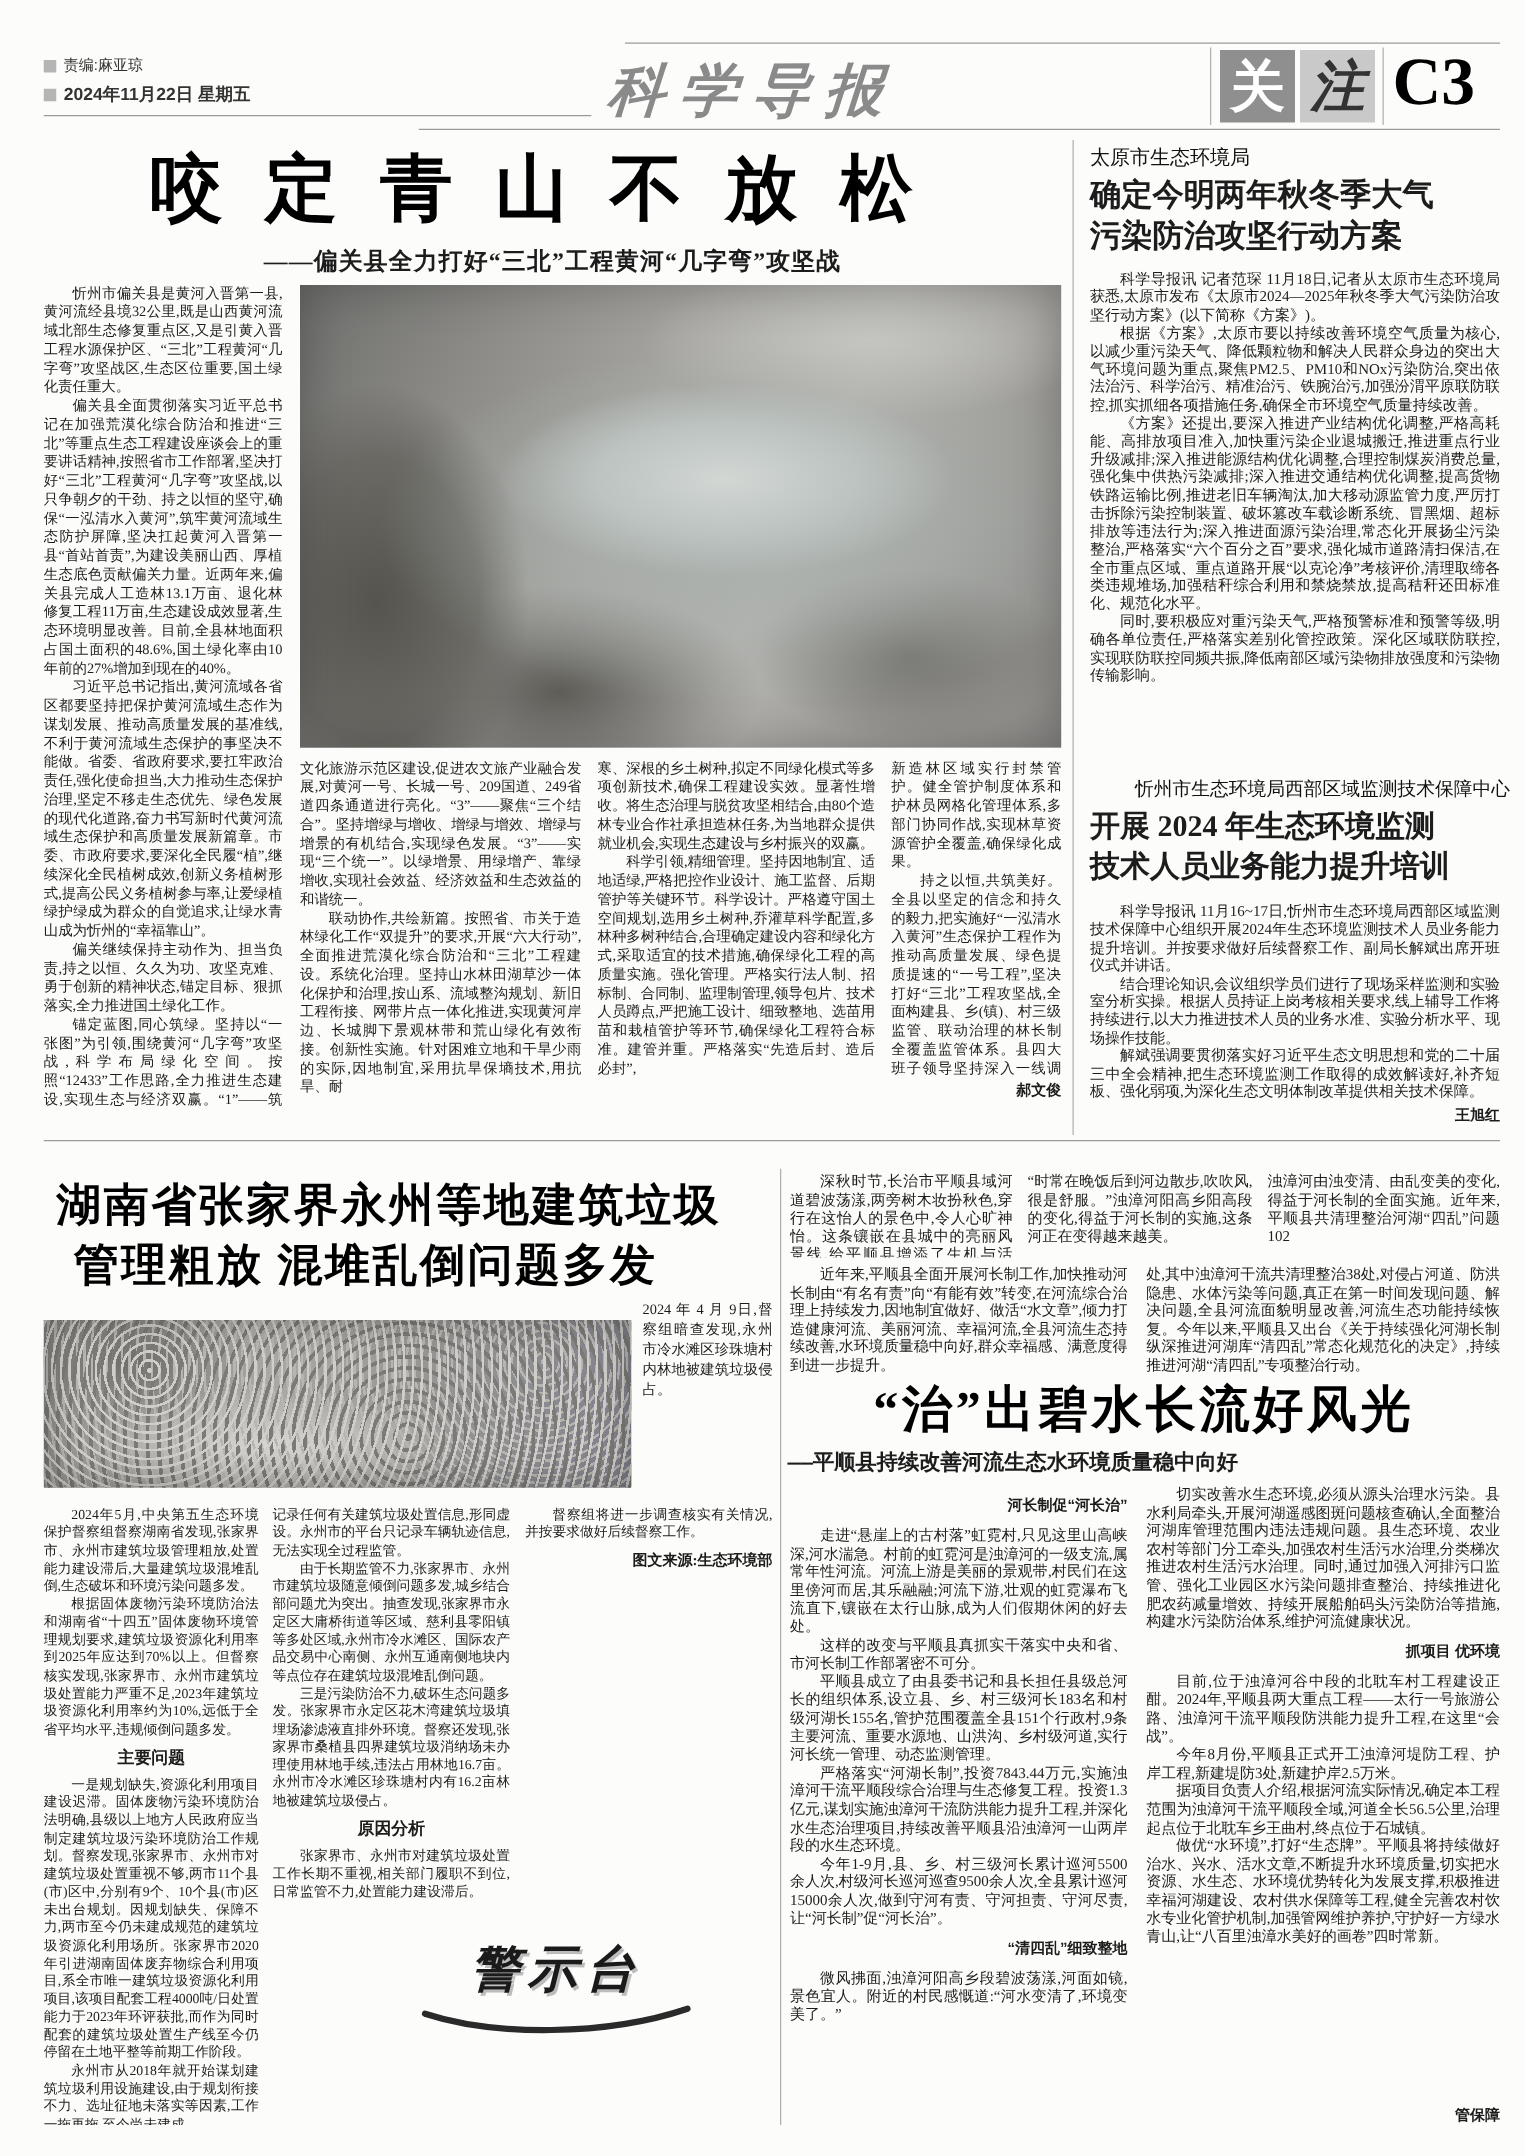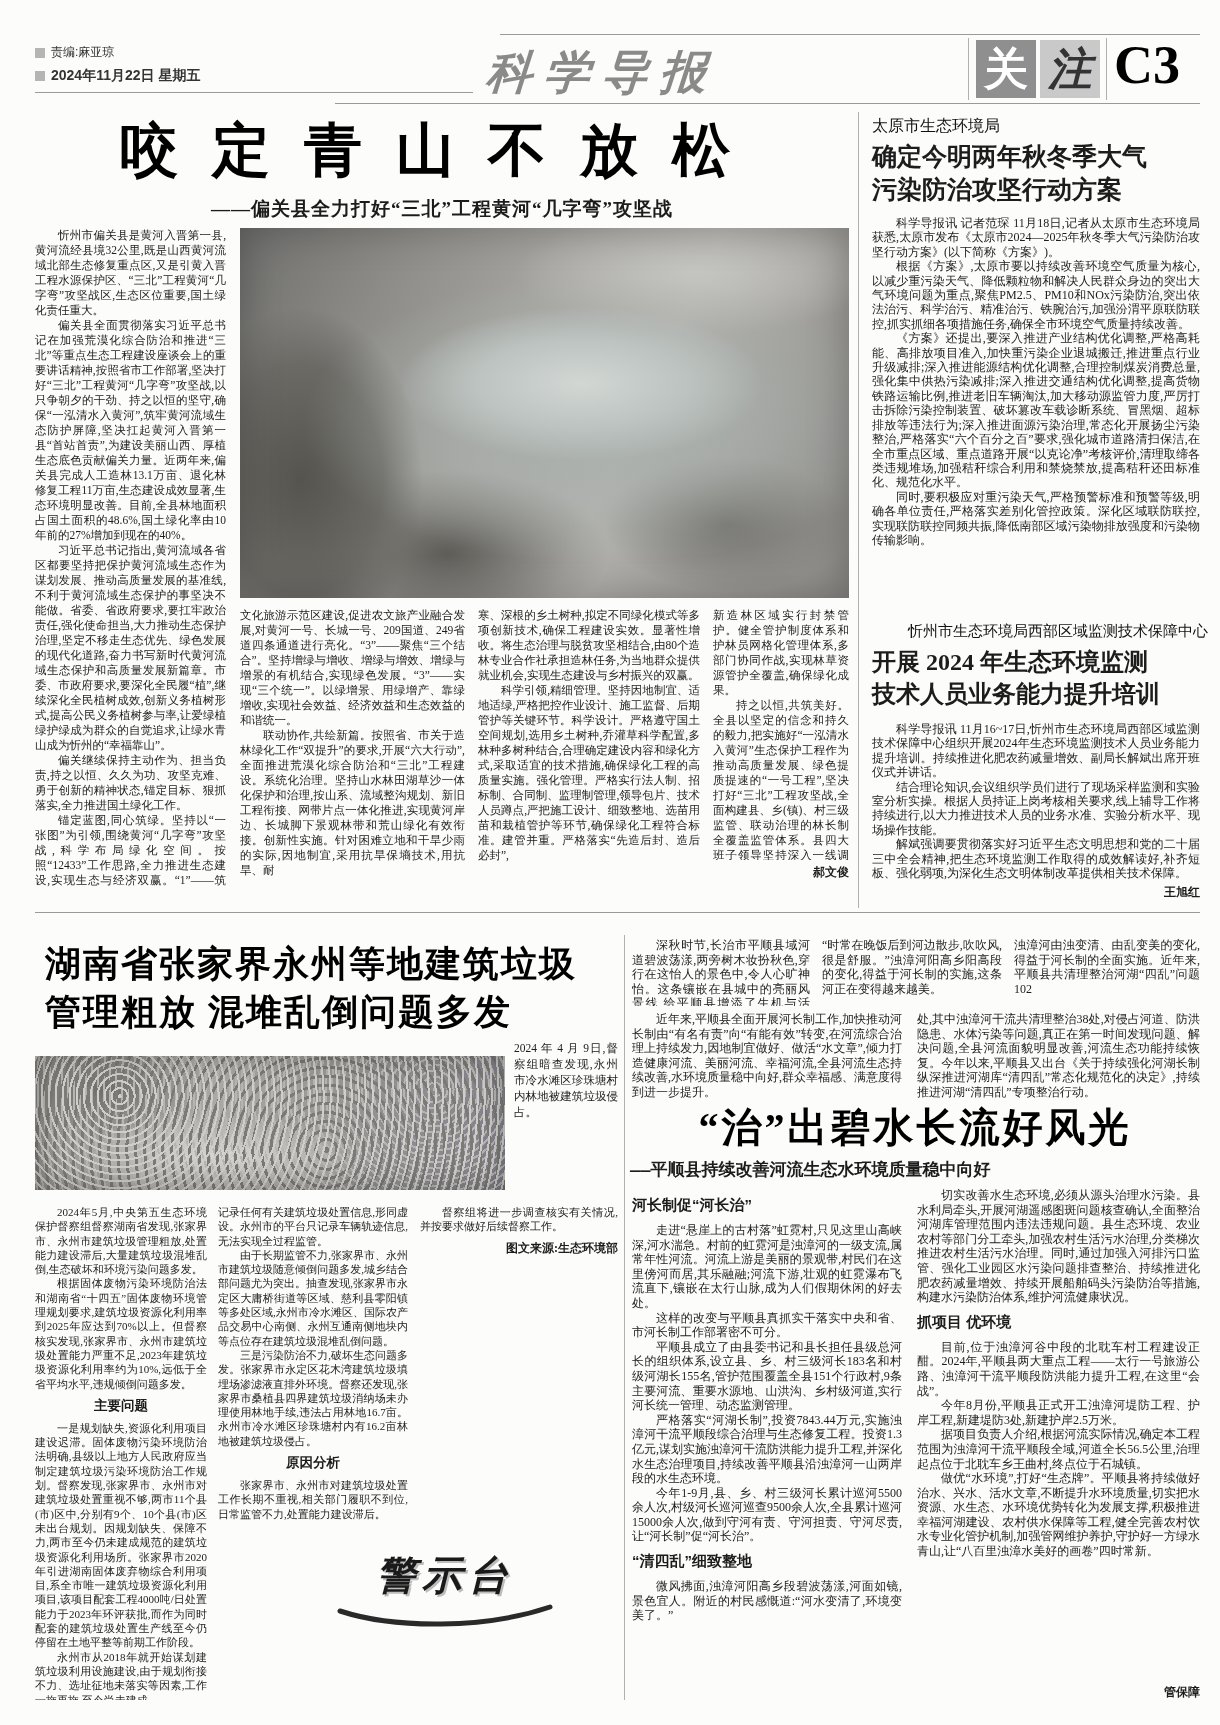--- a/index.html
+++ b/index.html
@@ -50,21 +50,21 @@
     linear-gradient(100deg,#8e8d89 0%,#b0afab 30%,#999894 60%,#82818d 100%,#7f7e7a 100%);
     box-shadow:inset 0 0 30px rgba(0,0,0,.3);}
   .caption{font-size:11.5px;line-height:16px;text-align:justify;}
   .subhead{font-weight:bold;text-align:center;font-size:13.5px;font-family:"Liberation Sans",sans-serif;margin:6px 0;}
   .source-line{font-weight:bold;text-align:right;font-size:12px;}
   .smallcol{font-size:11px;line-height:14.3px;}
   
   .rv-title{font-size:40px;font-weight:900;letter-spacing:3px;text-align:center;color:#000;}
   .rv-sub{font-size:17px;font-weight:bold;text-align:left;font-family:Liberation Mono, monospace;}
   .rvcol{font-size:12px;line-height:14.6px;}
-  .rv-subhead{font-weight:bold;text-align:left;font-size:15px;font-family:"Liberation Sans",sans-serif;margin:8px 0;}
+  .rv-subhead{font-weight:bold;text-align:right;font-size:12px;font-family:"Liberation Sans",sans-serif;margin:8px 0;}
   
   .warn-text{font-size:40px;font-weight:900;font-style:italic;letter-spacing:6px;color:#1a1a1a;text-shadow:2px 2px 0 #bdbdbd;}
 </style>
 </head>
 <body>
 
 <div class="abs" style="left:35px;top:44px;width:440px;">
   <div class="ed-row">
     <span class="sq"></span>
     <span>责编:麻亚琼</span>
@@ -123,28 +123,28 @@
     <p>《方案》还提出,要深入推进产业结构优化调整,严格高耗能、高排放项目准入,加快重污染企业退城搬迁,推进重点行业升级减排;深入推进能源结构优化调整,合理控制煤炭消费总量,强化集中供热污染减排;深入推进交通结构优化调整,提高货物铁路运输比例,推进老旧车辆淘汰,加大移动源监管力度,严厉打击拆除污染控制装置、破坏篡改车载诊断系统、冒黑烟、超标排放等违法行为;深入推进面源污染治理,常态化开展扬尘污染整治,严格落实“六个百分之百”要求,强化城市道路清扫保洁,在全市重点区域、重点道路开展“以克论净”考核评价,清理取缔各类违规堆场,加强秸秆综合利用和禁烧禁放,提高秸秆还田标准化、规范化水平。</p>
     <p>同时,要积极应对重污染天气,严格预警标准和预警等级,明确各单位责任,严格落实差别化管控政策。深化区域联防联控,实现联防联控同频共振,降低南部区域污染物排放强度和污染物传输影响。</p>
   </div>
 
 <div class="abs kicker" style="left:872px;top:622px;font-size:15px;margin-left:36px;">忻州市生态环境局西部区域监测技术保障中心</div>
 <div class="abs sb-title2" style="left:872px;top:646px;width:328px;">
   <div>开展 2024 年生态环境监测</div>
   <div>技术人员业务能力提升培训</div>
 </div>
 <div class="abs col sbcol clip" style="left:872px;top:722px;width:328px;height:160px;">
-    <p>科学导报讯 11月16~17日,忻州市生态环境局西部区域监测技术保障中心组织开展2024年生态环境监测技术人员业务能力提升培训。持续推进化肥农药减量增效、副局长解斌出席开班仪式并讲话。</p>
+    <p>科学导报讯 11月16~17日,忻州市生态环境局西部区域监测技术保障中心组织开展2024年生态环境监测技术人员业务能力提升培训。并按要求做好后续督察工作、副局长解斌出席开班仪式并讲话。</p>
     <p>结合理论知识,会议组织学员们进行了现场采样监测和实验室分析实操。根据人员持证上岗考核相关要求,线上辅导工作将持续进行,以大力推进技术人员的业务水准、实验分析水平、现场操作技能。</p>
     <p>解斌强调要贯彻落实好习近平生态文明思想和党的二十届三中全会精神,把生态环境监测工作取得的成效解读好,补齐短板、强化弱项,为深化生态文明体制改革提供相关技术保障。</p>
   </div>
 <div class="abs byline" style="left:872px;top:884px;width:328px;">王旭红</div>
 
 <div class="abs bl-title" style="left:45px;top:940px;width:575px;">湖南省张家界永州等地建筑垃圾</div>
-<div class="abs bl-title" style="left:45px;top:988px;width:575px;">管理粗放 混堆乱倒问题多发</div>
+<div class="abs bl-title" style="left:59px;top:988px;width:575px;">管理粗放 混堆乱倒问题多发</div>
 <div class="abs photo-debris" style="left:35px;top:1056px;width:470px;height:134px;"></div>
 <div class="abs caption" style="left:514px;top:1040px;width:104px;">2024 年 4 月 9日,督察组暗查发现,永州市冷水滩区珍珠塘村内林地被建筑垃圾侵占。</div>
 
 <div class="abs clip" style="left:35px;top:1205px;width:172px;height:495px;">
   <div class="col smallcol">
       <p>2024年5月,中央第五生态环境保护督察组督察湖南省发现,张家界市、永州市建筑垃圾管理粗放,处置能力建设滞后,大量建筑垃圾混堆乱倒,生态破坏和环境污染问题多发。</p>
       <p>根据固体废物污染环境防治法和湖南省“十四五”固体废物环境管理规划要求,建筑垃圾资源化利用率到2025年应达到70%以上。但督察核实发现,张家界市、永州市建筑垃圾处置能力严重不足,2023年建筑垃圾资源化利用率约为10%,远低于全省平均水平,违规倾倒问题多发。</p>
     </div>
   <div class="subhead">主要问题</div>
   <div class="col smallcol">

